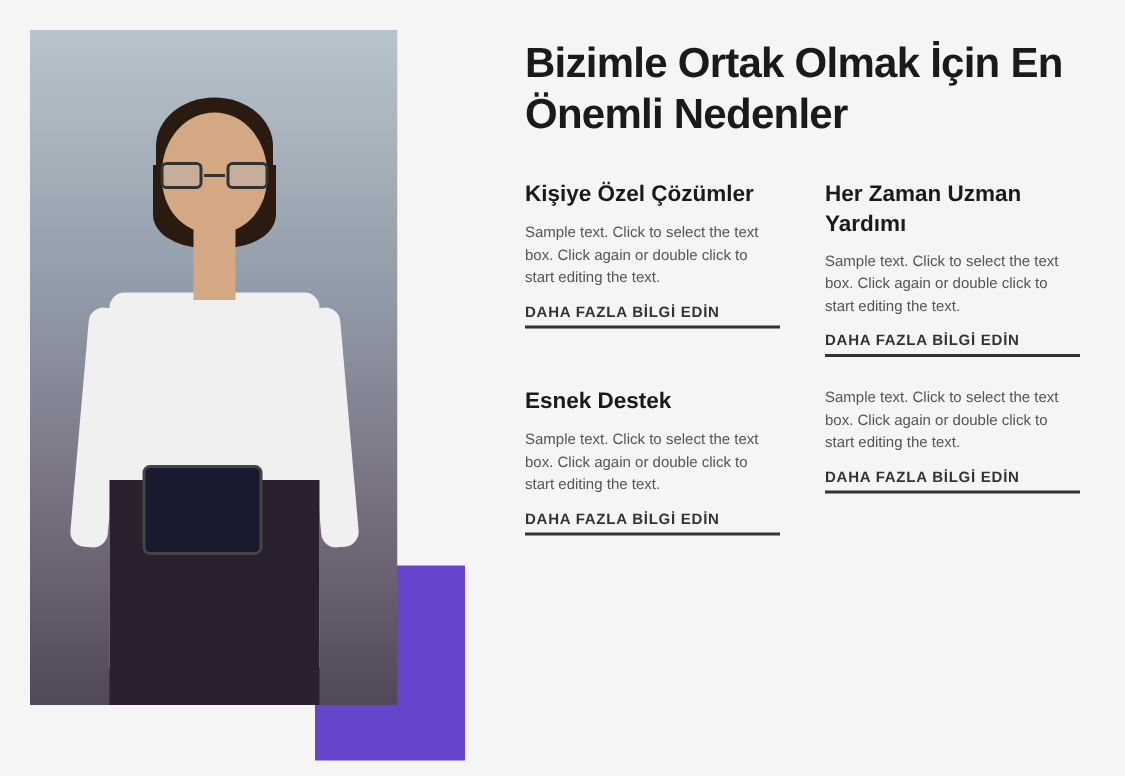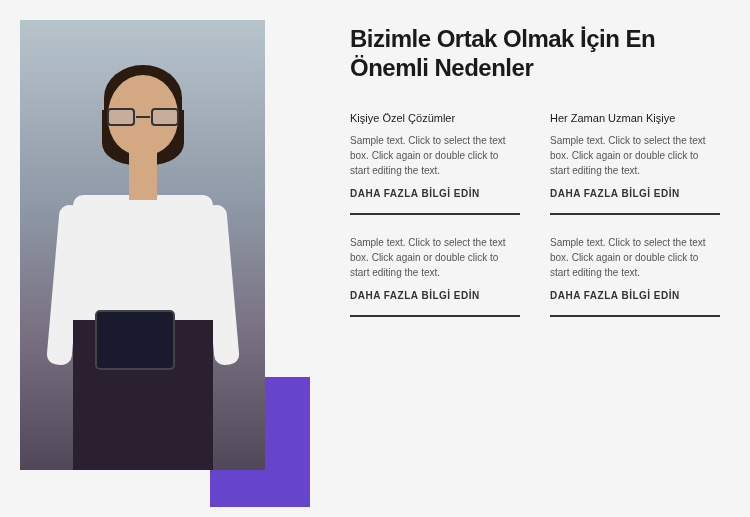--- a/index.html
+++ b/index.html
@@ -53,63 +53,63 @@
     }
 
     
     .right-section {
       flex: 1;
       padding: 25px 30px 20px 30px;
       overflow: hidden;
     }
 
     .main-title {
-      font-size: 24px;
+      font-size: 28px;
       font-weight: 900;
       color: #1a1a1a;
       line-height: 1.2;
       margin-bottom: 28px;
       letter-spacing: -0.5px;
     }
 
     .features-grid {
       display: grid;
       grid-template-columns: 1fr 1fr;
       gap: 20px 30px;
     }
 
     .feature-item {
       display: flex;
       flex-direction: column;
     }
 
     .feature-title {
-      font-size: 11px;
-      font-weight: 400;
+      font-size: 15px;
+      font-weight: 700;
       color: #1a1a1a;
       margin-bottom: 8px;
       line-height: 1.3;
     }
 
     .feature-text {
       font-size: 10px;
       color: #555;
       line-height: 1.5;
       margin-bottom: 10px;
     }
 
     .read-more-link {
       font-size: 10px;
       font-weight: 700;
       color: #333;
       text-decoration: none;
       letter-spacing: 0.5px;
       text-transform: uppercase;
       border-bottom: 2px solid #333;
-      padding-bottom: 14px;
+      padding-bottom: 3px;
       display: inline-block;
       cursor: pointer;
     }
 
     
     .woman-figure {
       width: 100%;
       height: 100%;
       position: relative;
       background: linear-gradient(180deg, #b8c4cc 0%, #909aa8 40%, #787080 70%, #504858 100%);
@@ -306,31 +306,32 @@
 
     <div class="features-grid">
 
       <div class="feature-item">
         <div class="feature-title">Kişiye Özel Çözümler</div>
         <div class="feature-text">Sample text. Click to select the text box. Click again or double click to start editing the text.</div>
         <a class="read-more-link">DAHA FAZLA BİLGİ EDİN</a>
       </div>
 
       <div class="feature-item">
-        <div class="feature-title">Her Zaman Uzman Kişiye</div>
+        <div class="feature-title">Her Zaman Uzman Yardımı</div>
+        <div class="feature-text">Sample text. Click to select the text box. Click again or double click to start editing the text.</div>
+        <a class="read-more-link">DAHA FAZLA BİLGİ EDİN</a>
+      </div>
+
+      <div class="feature-item">
+        <div class="feature-title">Esnek Destek</div>
         <div class="feature-text">Sample text. Click to select the text box. Click again or double click to start editing the text.</div>
         <a class="read-more-link">DAHA FAZLA BİLGİ EDİN</a>
       </div>
 
       <div class="feature-item">
         <div class="feature-text">Sample text. Click to select the text box. Click again or double click to start editing the text.</div>
         <a class="read-more-link">DAHA FAZLA BİLGİ EDİN</a>
       </div>
 
-      <div class="feature-item">
-        <div class="feature-text">Sample text. Click to select the text box. Click again or double click to start editing the text.</div>
-        <a class="read-more-link">DAHA FAZLA BİLGİ EDİN</a>
-      </div>
-
     </div>
   </div>
 
 </div>
 
 </body></html>

